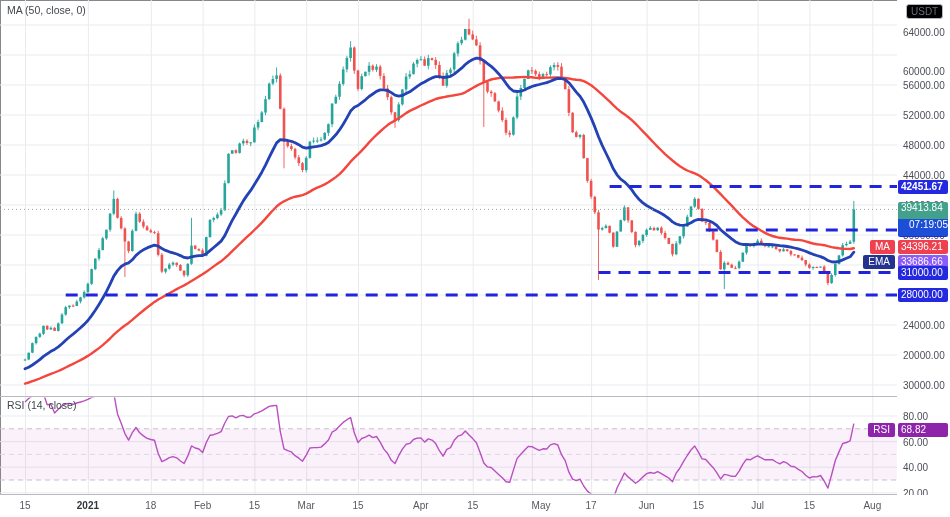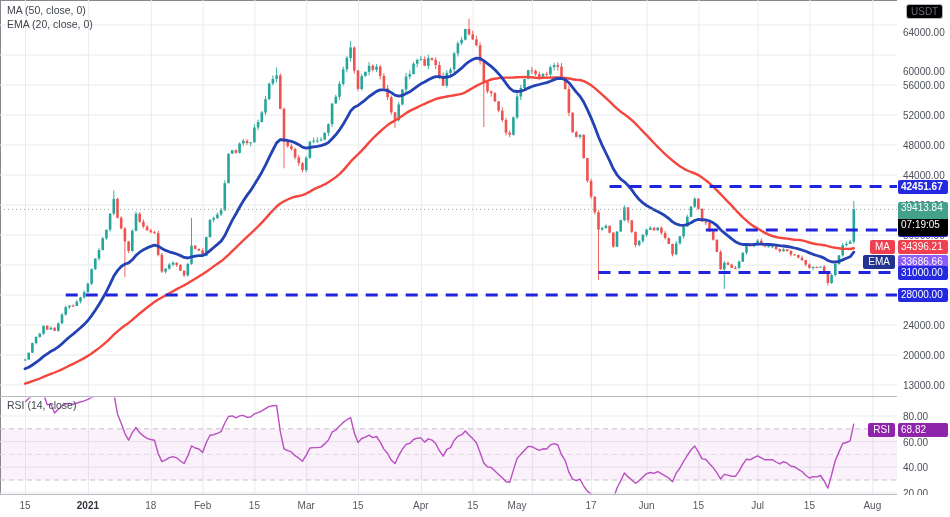--- a/index.html
+++ b/index.html
@@ -574,46 +574,45 @@
         <line x1="647.1" y1="495" x2="647.1" y2="498"></line>
         <line x1="698.9" y1="495" x2="698.9" y2="498"></line>
         <line x1="758.1" y1="495" x2="758.1" y2="498"></line>
         <line x1="809.9000000000001" y1="495" x2="809.9000000000001" y2="498"></line>
         <line x1="872.8000000000001" y1="495" x2="872.8000000000001" y2="498"></line>
       </g>
     </svg>
 
   <div class="legend">
     <div class="legend-row">MA (50, close, 0)</div>
-    <div class="legend-row">EMA (20, close, 0)</div>
   </div>
   <div class="rsi-legend">RSI (14, close)</div>
 
   <div class="price-axis" id="price-axis">
     <div class="unit-box">USDT</div>
     <div class="gbadge" id="price-badge" style="top: 202.396px;">
       <div id="pb-price" style="background: rgb(66, 160, 139);">39413.84</div>
-      <div id="pb-count" style="background: #000000;">07:19:05</div>
+      <div id="pb-count" style="background: #1d4ed8; text-align: right;">07:19:05</div>
     </div>
     <div class="pbadge" id="ma-badge" style="top: 240.028px; background: rgb(239, 64, 80);">34396.21</div>
     <div class="pbadge" id="ema-badge" style="top: 254.528px; background: #8b5cf6;">33686.66</div>
     <div class="pbadge" id="rsi-badge" style="top: 423.31px; background: rgb(142, 36, 170);">68.82</div>
   <div class="ptick" style="top: 32px;">64000.00</div>
       <div class="ptick" style="top: 40px; margin-top: 31px;">60000.00</div>
       <div class="ptick" style="top: 85px;">56000.00</div>
       <div class="ptick" style="top: 115px;">52000.00</div>
       <div class="ptick" style="top: 145px;">48000.00</div>
       <div class="ptick" style="top: 175px;">44000.00</div>
       <div class="ptick" style="top: 205px;">40000.00</div>
       <div class="ptick" style="top: 235px;">36000.00</div>
       <div class="ptick" style="top: 265px;">32000.00</div>
       <div class="ptick" style="top: 295px;">28000.00</div>
       <div class="ptick" style="top: 325px;">24000.00</div>
       <div class="ptick" style="top: 355px;">20000.00</div>
-      <div class="ptick" style="top: 385px;">13000.00</div>
+      <div class="ptick" style="top: 385px;">30000.00</div>
       <div class="ptick" style="top: 416px;">80.00</div>
       <div class="ptick" style="top: 441.6px;">60.00</div>
       <div class="ptick" style="top: 467.2px;">40.00</div>
       <div class="ptick" style="top: 492.8px;">20.00</div>
       <div class="pbadge" style="top: 179.612px; background: rgb(36, 41, 224); font-weight: bold;">42451.67</div>
       <div class="pbadge" style="top: 222.975px; background: rgb(36, 41, 224);">36670.00</div>
       <div class="pbadge" style="top: 265.5px; background: rgb(36, 41, 224);">31000.00</div>
       <div class="pbadge" style="top: 288px; background: rgb(36, 41, 224);">28000.00</div>
     </div>
 
@@ -624,21 +623,21 @@
   <div class="time-axis" id="time-axis">
       <div class="xlab" style="left: 25px;">15</div>
       <div class="xlab year" style="left: 87.9px;">2021</div>
       <div class="xlab" style="left: 150.8px;">18</div>
       <div class="xlab" style="left: 202.6px;">Feb</div>
       <div class="xlab" style="left: 254.4px;">15</div>
       <div class="xlab" style="left: 306.2px;">Mar</div>
       <div class="xlab" style="left: 358px;">15</div>
       <div class="xlab" style="left: 420.9px;">Apr</div>
       <div class="xlab" style="left: 472.7px;">15</div>
-      <div class="xlab" style="left: 517px;">May</div>
+      <div class="xlab" style="left: 541px;">May</div>
       <div class="xlab" style="left: 591.1px;">17</div>
       <div class="xlab" style="left: 646.6px;">Jun</div>
       <div class="xlab" style="left: 698.4px;">15</div>
       <div class="xlab" style="left: 757.6px;">Jul</div>
       <div class="xlab" style="left: 809.4px;">15</div>
       <div class="xlab" style="left: 872.3px;">Aug</div>
     </div>
 </div>
 
 </body></html>

